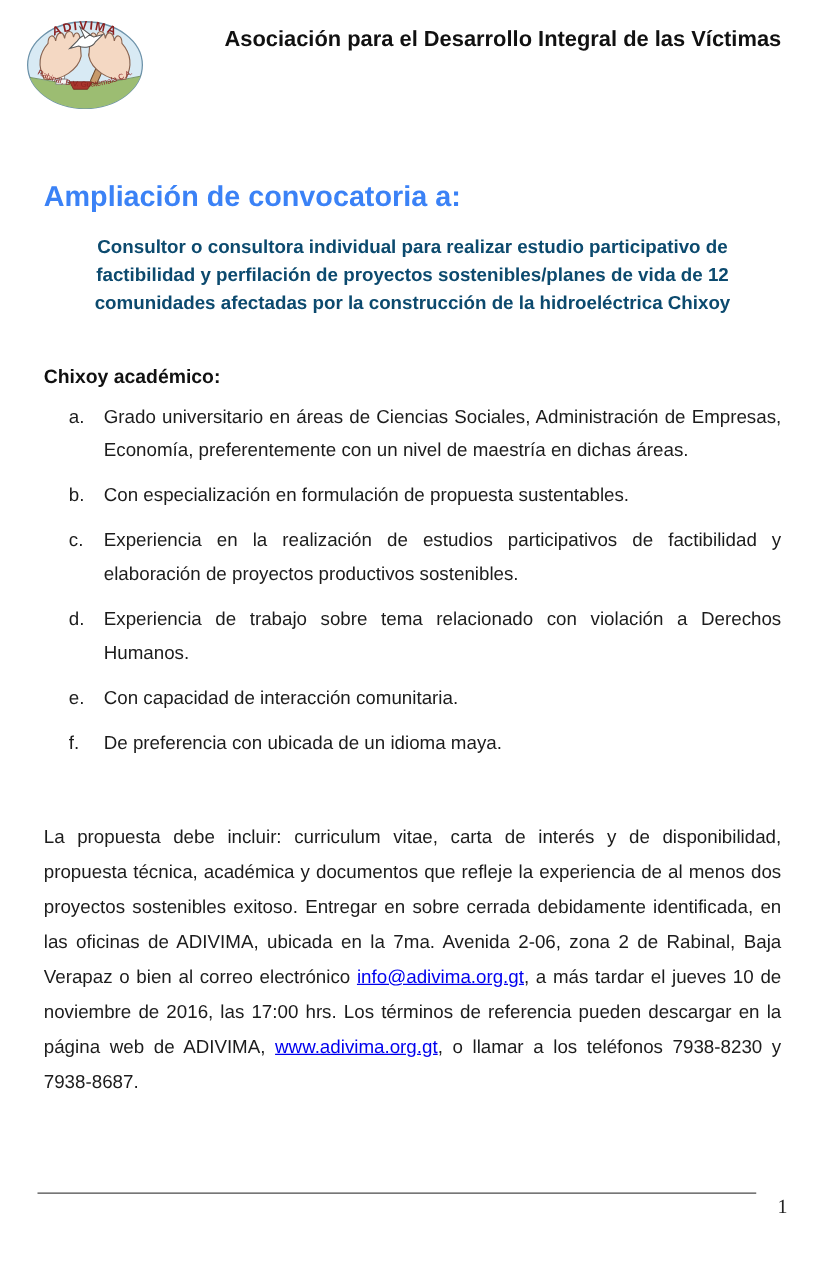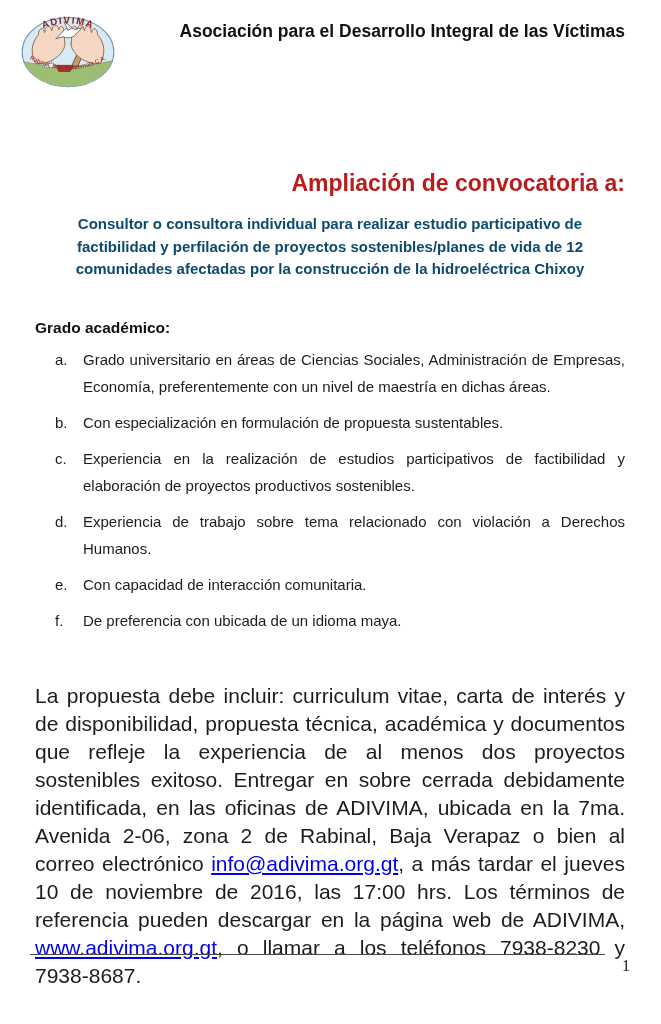--- a/index.html
+++ b/index.html
@@ -35,25 +35,25 @@
     text-align: right;
     font-weight: bold;
     font-size: 17.5px;
     line-height: 1.5;
     padding-top: 10px;
     color: #111;
   }
 
   
   .doc-title {
-    margin-top: 76px;
-    text-align: right;
+    margin-top: 50px;
+    text-align: left;
     font-size: 23px;
     font-weight: bold;
-    color: #b91c1c;
+    color: #3b82f6;
   }
   .doc-subtitle {
     margin: 16px auto 0 auto;
     max-width: 582px;
     text-align: center;
     font-size: 15px;
     font-weight: bold;
     line-height: 1.5;
     color: #0c4a6e;
   }
@@ -80,21 +80,21 @@
     flex: 0 0 auto;
   }
   .req-text {
     flex: 1 1 auto;
     text-align: justify;
   }
 
   
   .closing-paragraph {
     margin-top: 48px;
-    font-size: 21px;
+    font-size: 15px;
     line-height: 28px;
     text-align: justify;
   }
   a.doc-link {
     color: #0000ee;
     text-decoration: underline;
     cursor: pointer;
   }
 
   
@@ -167,21 +167,21 @@
     </div>
     <div class="org-name">
       <div>Asociación para el Desarrollo Integral de las Víctimas</div>
     </div>
   </div>
 
   <h1 class="doc-title">Ampliación de convocatoria a:</h1>
 
   <p class="doc-subtitle">Consultor o consultora individual para realizar estudio participativo de factibilidad y perfilación de proyectos sostenibles/planes de vida de 12 comunidades afectadas por la construcción de la hidroeléctrica Chixoy</p>
 
-  <h2 class="section-heading">Grado académico:</h2>
+  <h2 class="section-heading">Chixoy académico:</h2>
 
   <div class="req-list">
     <div class="req-item">
       <span class="req-letter">a.</span>
       <span class="req-text">Grado universitario en áreas de Ciencias Sociales, Administración de Empresas, Economía, preferentemente con un nivel de maestría en dichas áreas.</span>
     </div>
     <div class="req-item">
       <span class="req-letter">b.</span>
       <span class="req-text">Con especialización en formulación de propuesta sustentables.</span>
     </div>

